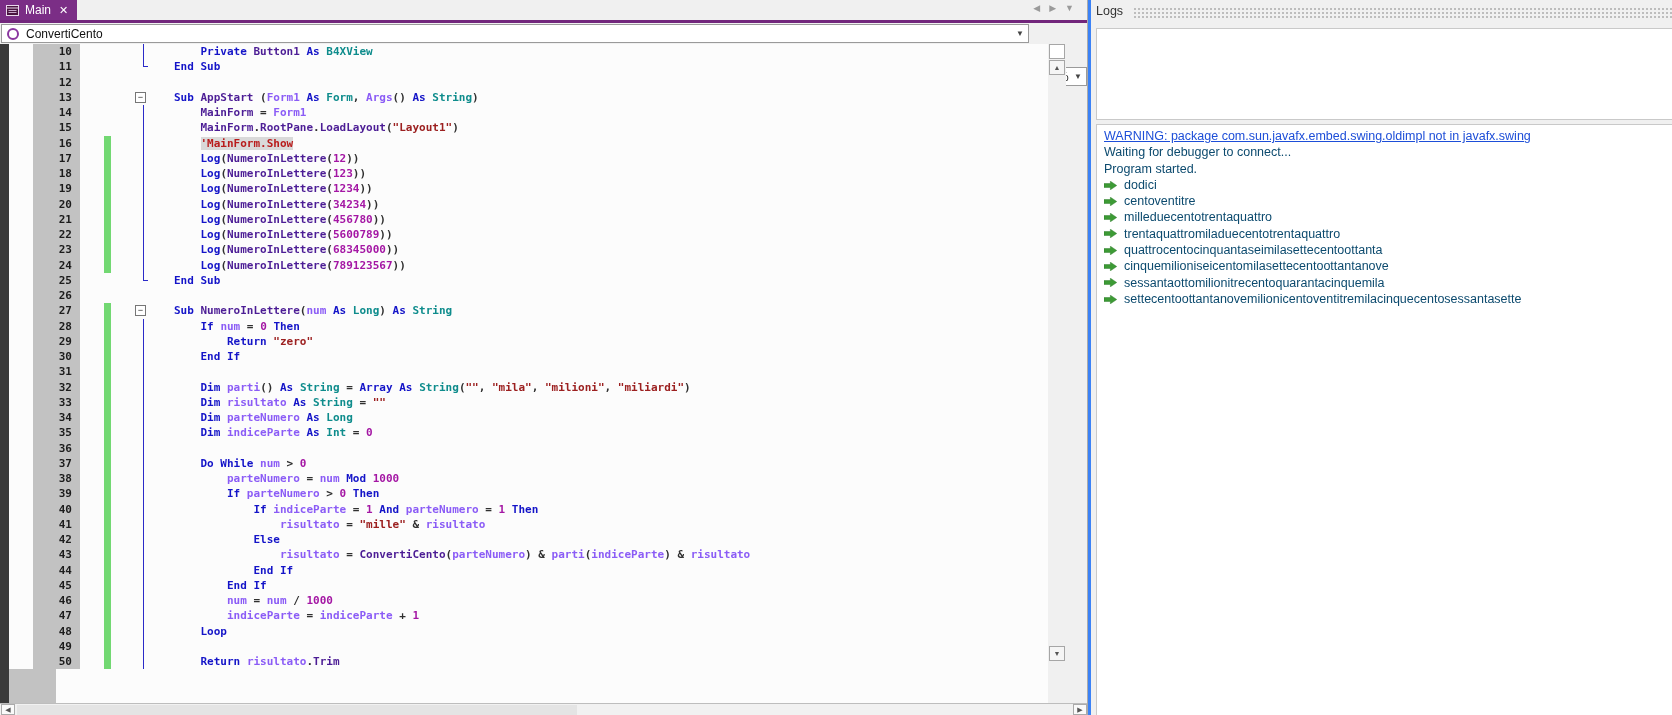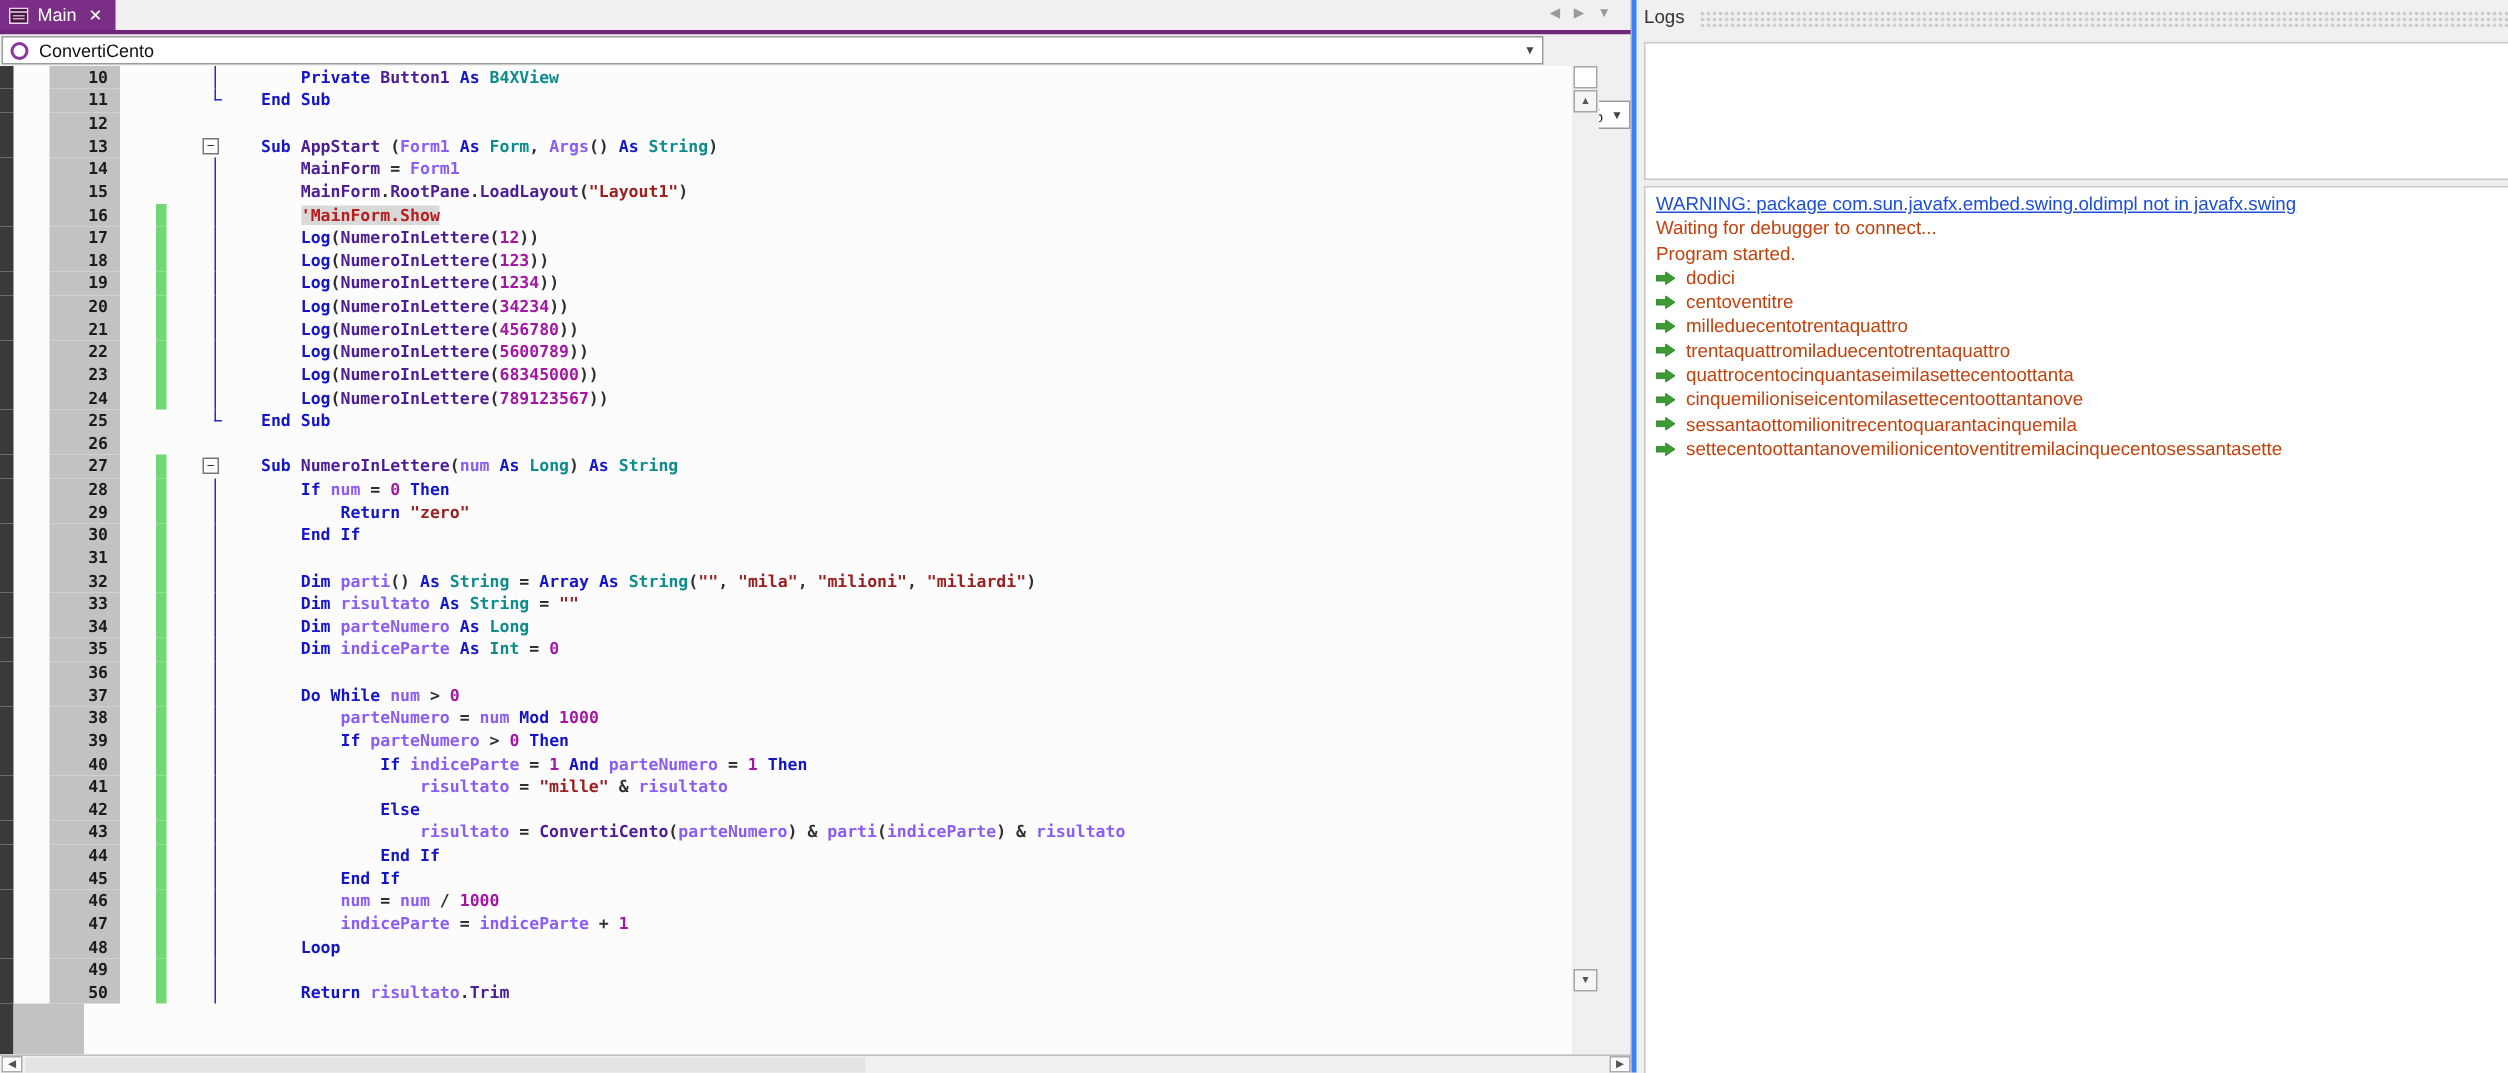--- a/index.html
+++ b/index.html
@@ -64,21 +64,21 @@
 
   
   #logs-pane{position:absolute;left:1088px;top:0;width:584px;height:715px;background:#f0f0f0;border-left:3px solid #3b82f6;}
   #logs-header{position:absolute;left:0;top:0;right:0;height:22px;display:flex;align-items:center;padding-left:5px;}
   #logs-title{font-size:12.5px;color:#333;}
   #logs-dots{flex:1;height:11px;margin:3px 0 0 10px;
              background-image:radial-gradient(#bdbdbd 1px,transparent 1.1px);background-size:4px 4px;}
   .logbox{position:absolute;left:5px;right:-2px;background:#fff;border:1px solid #c9c9c9;}
   #logbox-top{top:28px;height:92px;}
   #logbox-main{top:124px;bottom:-2px;padding:3px 0 0 7px;overflow:hidden;}
-  .log-line{height:16.3px;line-height:16.3px;font-size:12.5px;color:#c2410c;display:flex;align-items:center;white-space:nowrap;}
+  .log-line{height:16.3px;line-height:16.3px;font-size:12.5px;color:#0c4a6e;display:flex;align-items:center;white-space:nowrap;}
   .log-line.warning{color:#1d4ed8;text-decoration:underline;}
   .log-arrow{display:inline-flex;margin-right:7px;}
 </style>
 </head>
 <body>
 
 <div id="editor-pane">
 
   <div id="tab-strip">
     <div id="main-tab">

